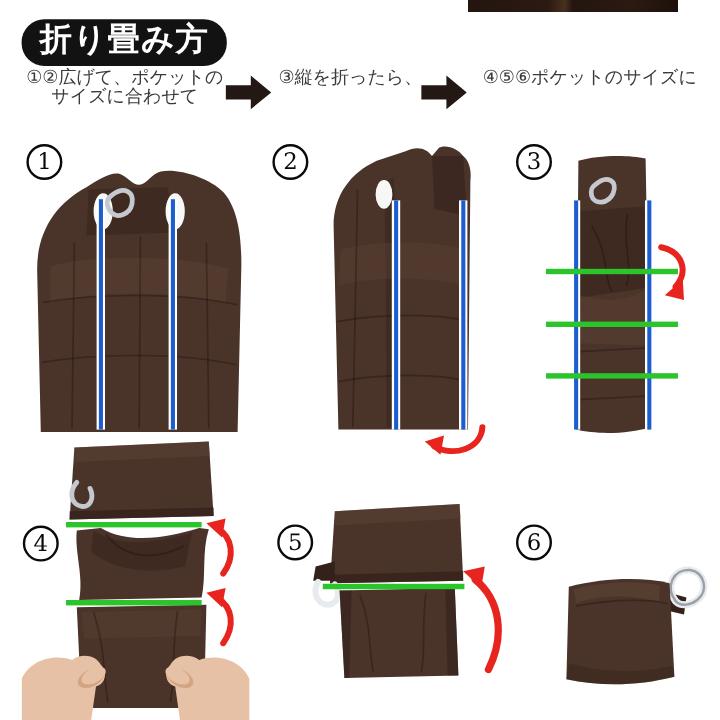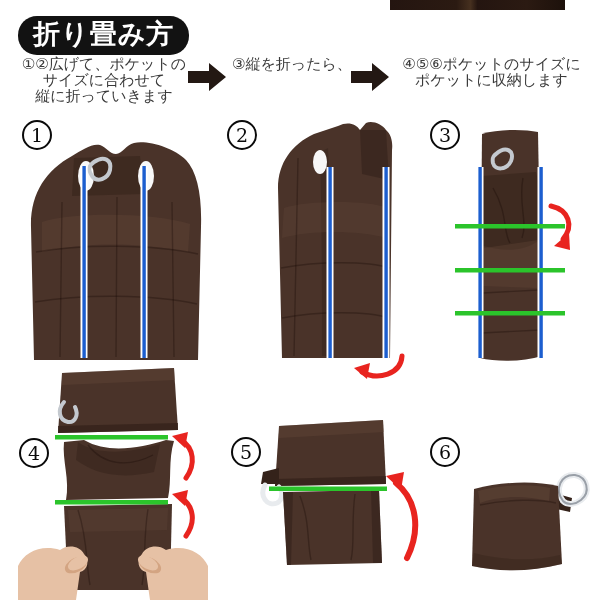--- a/index.html
+++ b/index.html
@@ -64,42 +64,40 @@
 </head>
 <body>
 
 <div class="abs top-fragment"></div>
 
 <div class="abs title-box">折り畳み方</div>
 
 <div class="abs instr instr-1">
   <div class="line">①②広げて、ポケットの</div>
   <div class="line">サイズに合わせて</div>
-  <div class="line">縦に折っていきます</div>
 </div>
 
 <div class="abs flow-arrow flow-arrow-1">
   <svg width="38" height="30" viewBox="0 0 38 30">
       <polygon points="0,9 21,9 21,1 38,15 21,29 21,21 0,21"></polygon>
     </svg>
 </div>
 
 <div class="abs instr instr-2">
   <div class="line">③縦を折ったら、</div>
 </div>
 
 <div class="abs flow-arrow flow-arrow-2">
   <svg width="38" height="30" viewBox="0 0 38 30">
       <polygon points="0,9 21,9 21,1 38,15 21,29 21,21 0,21"></polygon>
     </svg>
 </div>
 
 <div class="abs instr instr-3">
   <div class="line">④⑤⑥ポケットのサイズに</div>
-  <div class="line">ポケットに収納します</div>
 </div>
 
 <div class="abs badge badge-1">
     <span>1</span>
   </div>
 <div class="abs badge badge-2">
     <span>2</span>
   </div>
 <div class="abs badge badge-3">
     <span>3</span>

